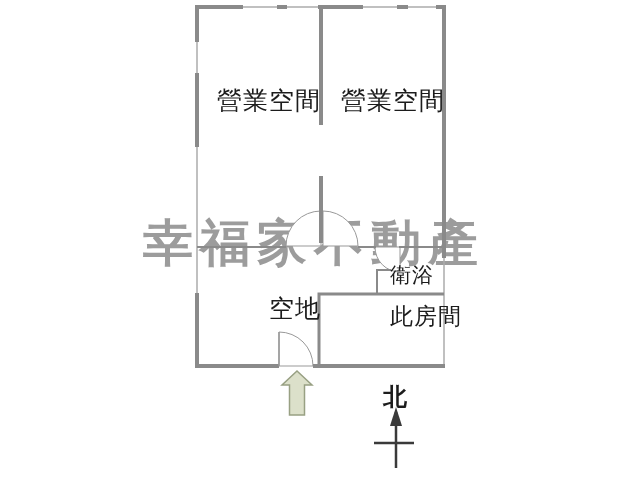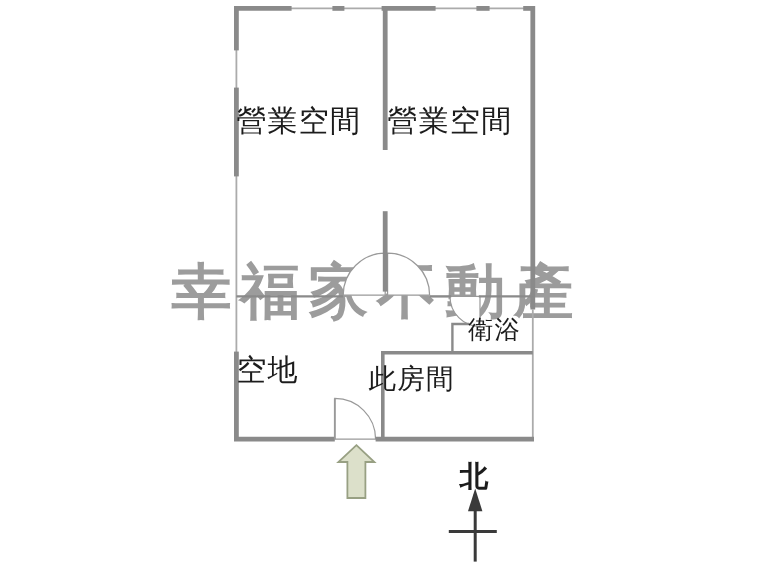--- a/index.html
+++ b/index.html
@@ -1,33 +1,33 @@
 <!DOCTYPE html>
 <html><head>
 <meta charset="utf-8">
 <style>
   html,body{margin:0;padding:0;background:#fff;}
   #canvas{
     position:relative;width:640px;height:480px;background:#ffffff;overflow:hidden;
     font-family:"DejaVu Sans","Liberation Sans",sans-serif;
   }
   .label{position:absolute;color:#1c1c1c;letter-spacing:1px;white-space:nowrap;}
-  .center{text-align:left;}
+  .center{text-align:right;}
   #watermark{
     position:absolute;left:143px;top:210px;z-index:1;
     font-size:50px;font-weight:bold;color:#9c9c9c;letter-spacing:7px;white-space:nowrap;
   }
   #plan-svg{position:absolute;left:0;top:0;z-index:2;}
   .labels{position:absolute;left:0;top:0;width:100%;height:100%;z-index:3;}
   #label-business-left,#label-business-right,#label-open-space{font-size:25px;}
   #label-business-left{left:197px;top:84px;width:124px;}
   #label-business-right{left:323px;top:84px;width:122px;}
   #label-open-space{left:197px;top:292px;width:124px;}
   #label-bathroom{left:390px;top:261px;font-size:21px;}
-  #label-not-rented{left:307px;top:301px;width:124px;font-size:23px;line-height:31px;}
+  #label-not-rented{left:338px;top:301px;width:124px;font-size:23px;line-height:31px;}
   #label-north{left:383px;top:381px;font-size:24px;font-weight:bold;}
 </style>
 </head>
 <body>
 
 <div id="canvas">
 
   <div id="watermark">幸福家不動產</div>
 
   <svg id="plan-svg" width="640" height="480" viewBox="0 0 640 480">

